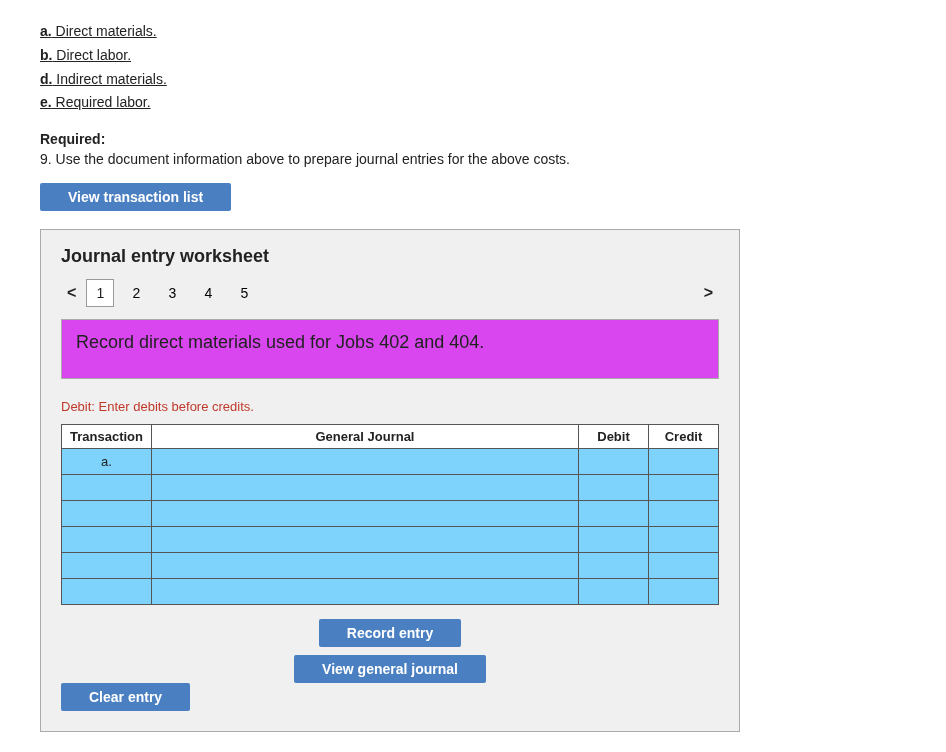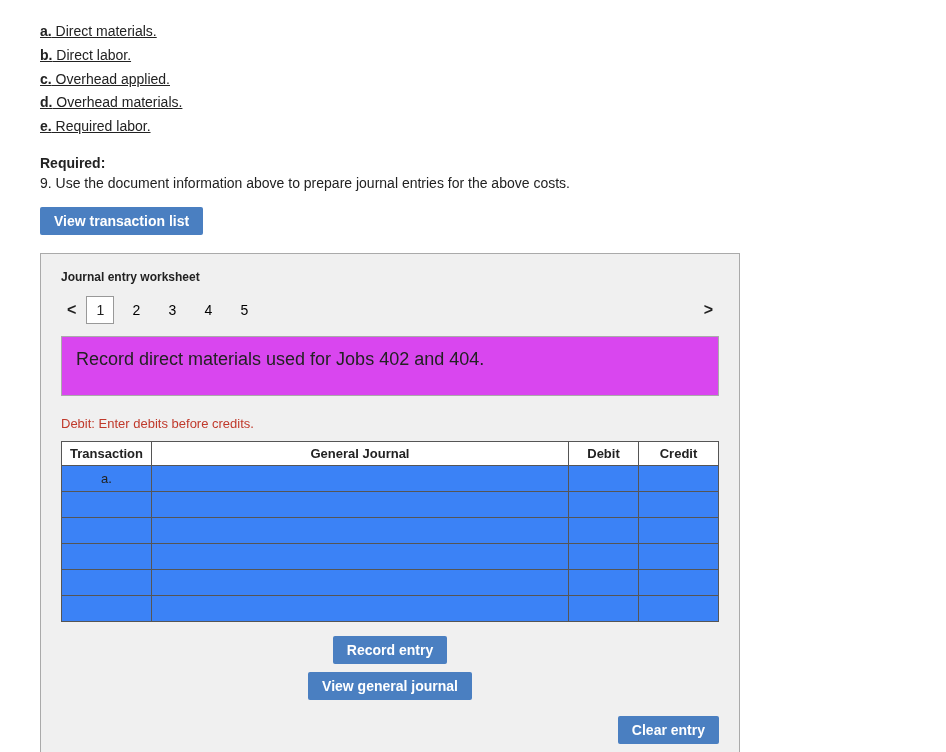--- a/index.html
+++ b/index.html
@@ -18,38 +18,38 @@
     .intro-list p { margin: 0; }
     .intro-list .bold { font-weight: bold; }
     .required-section {
       margin-bottom: 16px;
     }
     .required-section p { margin-bottom: 4px; }
     .btn-blue {
       background-color: #4a7fc1;
       color: #fff;
       border: none;
-      padding: 6px 14px;
+      padding: 6px 28px;
       cursor: pointer;
       font-size: 14px;
       font-weight: bold;
       border-radius: 2px;
     }
     .view-transaction-btn {
       margin-bottom: 18px;
     }
     .worksheet-container {
       border: 1px solid #aaa;
       background: #f0f0f0;
       padding: 16px 20px 20px 20px;
       max-width: 700px;
     }
     .worksheet-title {
       font-weight: bold;
-      font-size: 12px;
+      font-size: 18px;
       margin-bottom: 12px;
     }
     .pagination-row {
       display: flex;
       align-items: center;
       margin-bottom: 12px;
       gap: 0;
     }
     .page-arrow {
       background: none;
@@ -93,41 +93,41 @@
     }
     .note-text {
       color: #c0392b;
       font-size: 13px;
       margin-bottom: 10px;
     }
     .journal-table {
       width: 100%;
       border-collapse: collapse;
       font-size: 13px;
-      background: #3b82f6;
+      background: #7dd3fc;
     }
     .journal-table th {
       border: 1px solid #555;
       padding: 4px 8px;
       background: #fff;
       font-weight: bold;
       text-align: center;
     }
     .journal-table th.th-transaction {
       width: 90px;
       text-align: left;
     }
     .journal-table th.th-journal {
       text-align: center;
     }
     .journal-table th.th-debit {
       width: 70px;
     }
     .journal-table th.th-credit {
-      width: 80px;
+      width: 70px;
     }
     .journal-table td {
       border: 1px solid #555;
       padding: 4px 8px;
       height: 26px;
     }
     .journal-table td.td-transaction {
       text-align: center;
     }
     .journal-table td input {
@@ -142,37 +142,36 @@
       display: flex;
       align-items: center;
       justify-content: space-between;
       margin-top: 14px;
       flex-wrap: wrap;
       gap: 8px;
       flex-direction: column;
     }
     .buttons-row-center {
       display: flex;
-      justify-content: flex-end;
-      margin-top: 16px;
+      justify-content: flex-start;
+      margin-top: 0;
     }
     .right-arrow-cell {
       flex: 1;
       display: flex;
       justify-content: flex-end;
     }
   </style>
 </head>
 <body>
 
 <div class="intro-list">
   <p><span class="bold">a.</span><span> Direct materials.</span></p>
   <p><span class="bold">b.</span><span> Direct labor.</span></p>
-  <p><span class="bold">c.</span><span> Overhead applied.</span></p>
-  <p><span class="bold">d.</span><span> Overhead materials.</span></p>
+  <p><span class="bold">d.</span><span> Indirect materials.</span></p>
   <p><span class="bold">e.</span><span> Required labor.</span></p>
 </div>
 
 <div class="required-section">
   <p><strong>Required:</strong></p>
   <p>9. Use the document information above to prepare journal entries for the above costs.</p>
 </div>
 
 <div class="view-transaction-btn">
   <button class="btn-blue">View transaction list</button>

